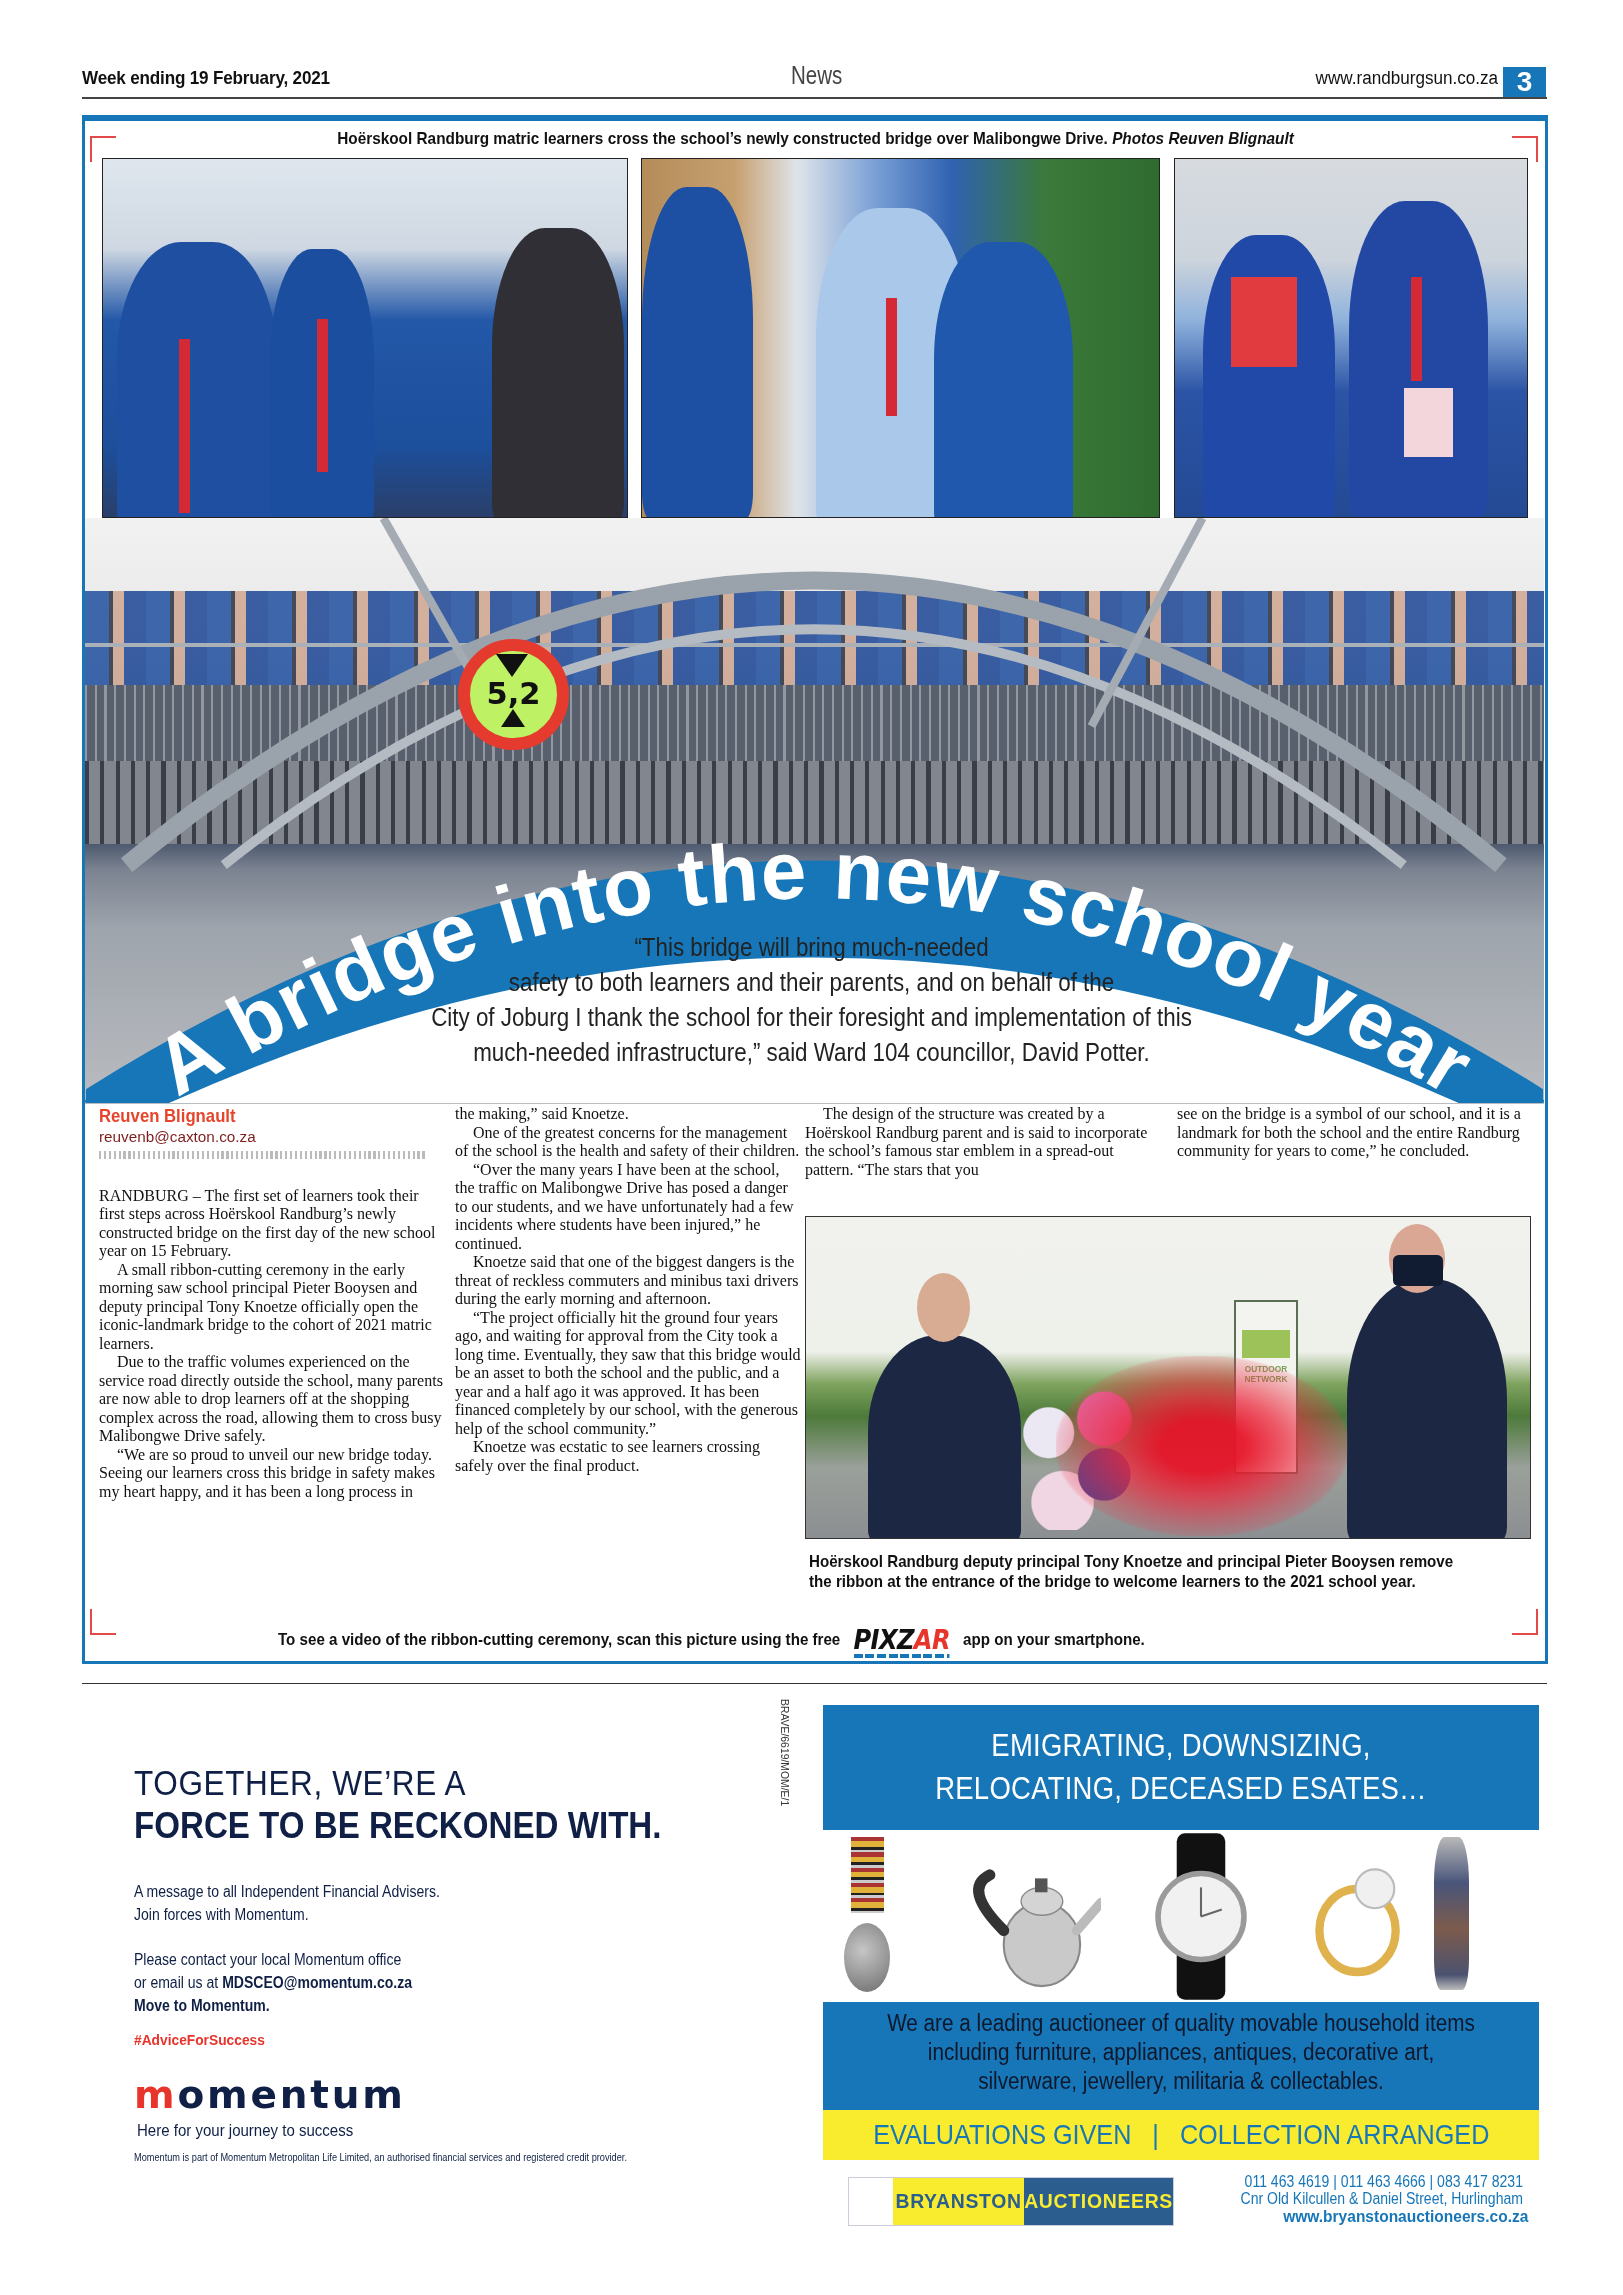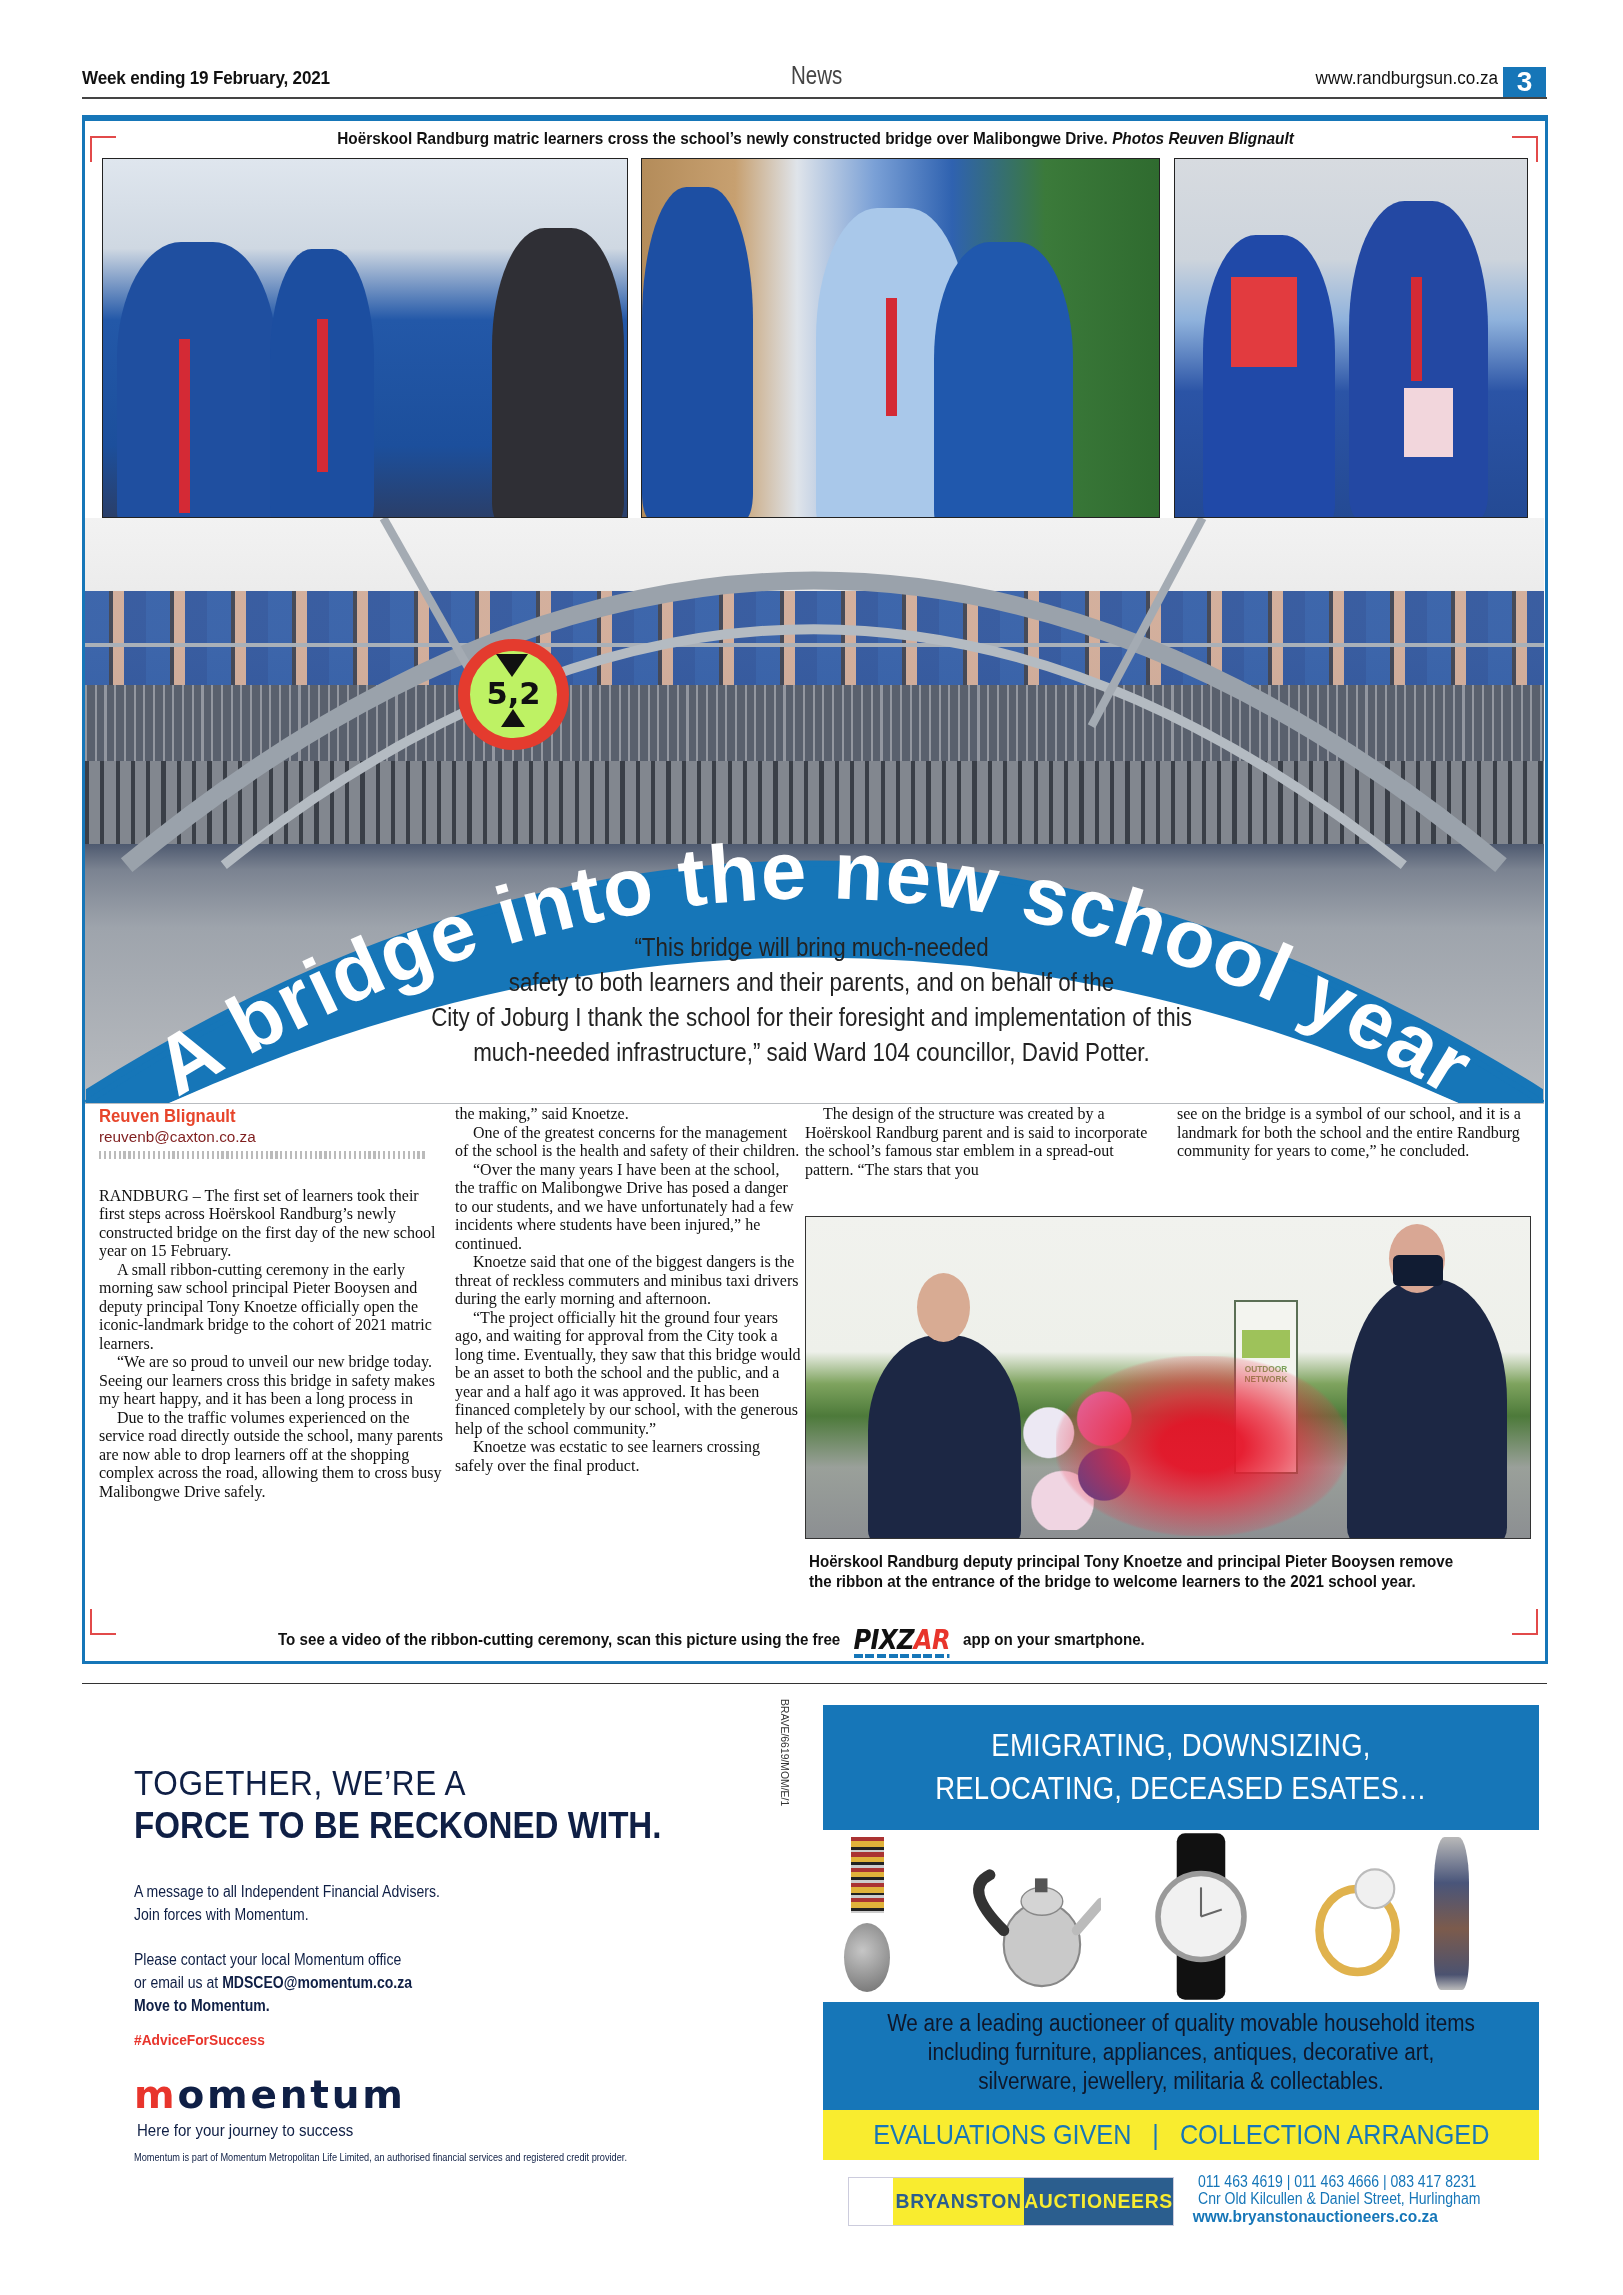--- a/index.html
+++ b/index.html
@@ -106,21 +106,21 @@
   .medal { left: 21px; top: 90px; width: 46px; height: 69px; border-radius: 50%; background: radial-gradient(circle at 40% 40%, #c6c6c6, #6c6c6c); }
   .vase { left: 305px; top: 4.2px; width: 35px; height: 153px; border-radius: 30% 30% 20% 20%; background: linear-gradient(180deg, #b9b9b9 0%, #49557a 30%, #7c5b4c 60%, #4b5270 90%, #bbb 100%); }
 
   .bry-mid { left: 823px; top: 2002px; width: 716px; height: 140px; background: #1676b8; color: #0f172a; text-align: center; font-size: 23px; line-height: 29px; padding-top: 7px; }
   .bry-mid span { display: block; transform: scaleX(0.9); }
   .bry-yellow { left: 823px; top: 2110px; width: 716px; height: 50px; background: #f9ec2f; color: #1676b8; text-align: center; font-size: 28px; line-height: 50px; white-space: nowrap; }
   .bry-yellow span { display: inline-block; transform: scaleX(0.9); }
   .bry-logo { left: 848px; top: 2177px; width: 326px; height: 49px; border: 1.4px solid #ccd; display: flex; }
   .bry-logo .l { width: 50%; background: #f9ec2f; color: #2b5e8e; font-weight: bold; font-size: 19.4px; line-height: 46px; text-align: center; letter-spacing: 0.7px; margin-left: 44px; }
   .bry-logo .r { width: 50%; background: #2b5e8e; color: #f9ec2f; font-weight: bold; font-size: 19.4px; line-height: 46px; text-align: center; letter-spacing: 0.7px; }
-  .bry-contact { left: 1180px; top: 2173px; width: 361px; text-align: left; color: #1676b8; font-size: 15.6px; line-height: 17.4px; }
+  .bry-contact { left: 1180px; top: 2173px; width: 361px; text-align: right; color: #1676b8; font-size: 15.6px; line-height: 17.4px; }
   .bry-contact .p { transform: scaleX(0.9); }
   .bry-contact .w { font-weight: bold; font-size: 16.7px; transform: scaleX(0.93); }
 </style>
 </head>
 <body>
 
 <div class="abs hdr-date">Week ending 19 February, 2021</div>
 <div class="abs hdr-section">News</div>
 <div class="abs hdr-url">www.randburgsun.co.za</div>
 <div class="abs hdr-page">3</div>
@@ -194,22 +194,22 @@
   <div>City of Joburg I thank the school for their foresight and implementation of this</div>
   <div>much-needed infrastructure,” said Ward 104 councillor, David Potter.</div>
 </div>
 
 <div class="col c1">
   <div class="byline">Reuven Blignault</div>
   <div class="byemail">reuvenb@caxton.co.za</div>
   <div class="bydots"></div>
   <p class="noind">RANDBURG – The first set of learners took their first steps across Hoërskool Randburg’s newly constructed bridge on the first day of the new school year on 15 February.</p>
   <p>A small ribbon-cutting ceremony in the early morning saw school principal Pieter Booysen and deputy principal Tony Knoetze officially open the iconic-landmark bridge to the cohort of 2021 matric learners.</p>
+  <p>Due to the traffic volumes experienced on the service road directly outside the school, many parents are now able to drop learners off at the shopping complex across the road, allowing them to cross busy Malibongwe Drive safely.</p>
   <p>“We are so proud to unveil our new bridge today. Seeing our learners cross this bridge in safety makes my heart happy, and it has been a long process in</p>
-  <p>Due to the traffic volumes experienced on the service road directly outside the school, many parents are now able to drop learners off at the shopping complex across the road, allowing them to cross busy Malibongwe Drive safely.</p>
 </div>
 <div class="col c2">
   <p class="noind">the making,” said Knoetze.</p>
   <p>One of the greatest concerns for the management of the school is the health and safety of their children.</p>
   <p>“Over the many years I have been at the school, the traffic on Malibongwe Drive has posed a danger to our students, and we have unfortunately had a few incidents where students have been injured,” he continued.</p>
   <p>Knoetze said that one of the biggest dangers is the threat of reckless commuters and minibus taxi drivers during the early morning and afternoon.</p>
   <p>“The project officially hit the ground four years ago, and waiting for approval from the City took a long time. Eventually, they saw that this bridge would be an asset to both the school and the public, and a year and a half ago it was approved. It has been financed completely by our school, with the generous help of the school community.”</p>
   <p>Knoetze was ecstatic to see learners crossing safely over the final product.</p>
 </div>
 <div class="col c3">

